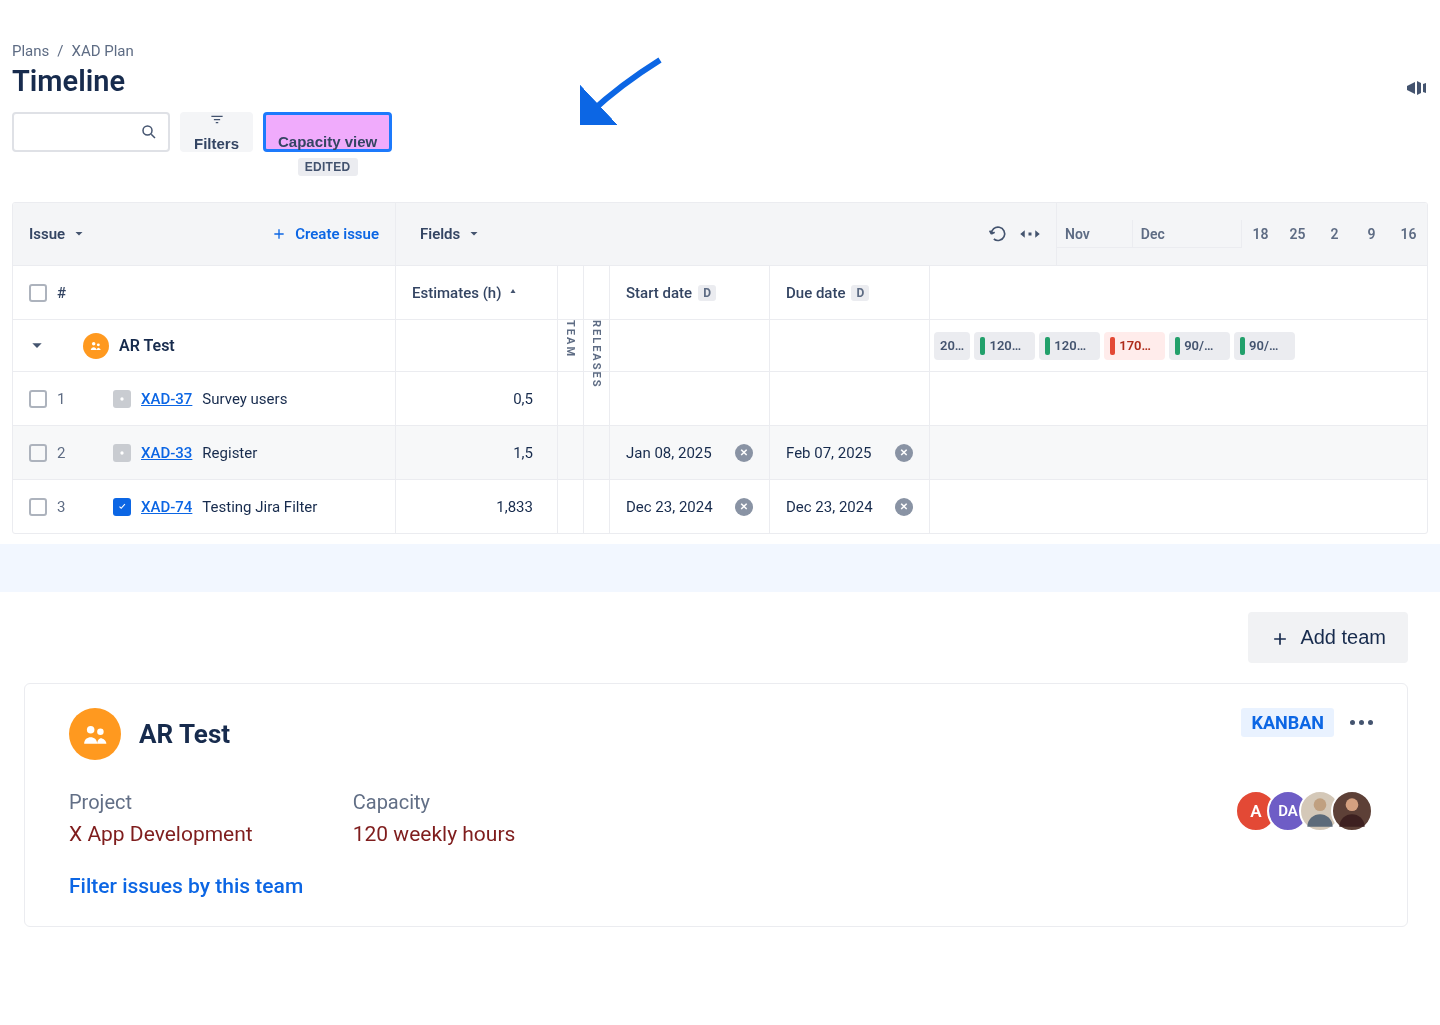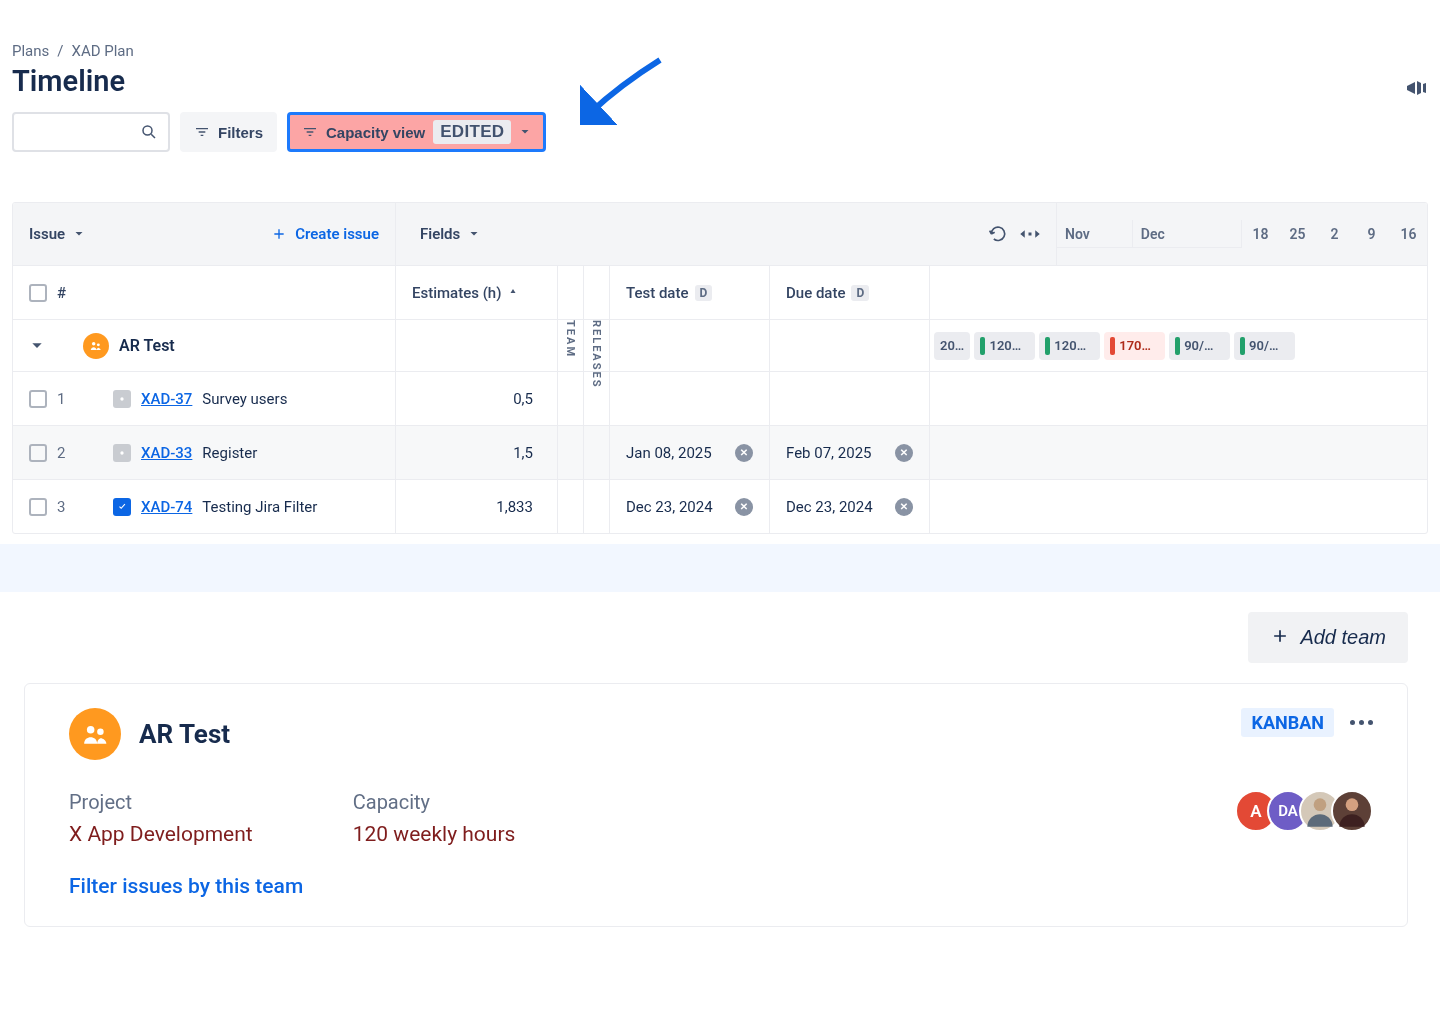--- a/index.html
+++ b/index.html
@@ -13,23 +13,23 @@
 
 .header-row { display: flex; justify-content: space-between; align-items: center; }
 .page-title { font-size: 29px; font-weight: 600; color: #172b4d; margin-bottom: 14px; }
 
 .megaphone { width: 24px; height: 24px; position: relative; }
 
 .toolbar { display: flex; gap: 10px; align-items: center; }
 .search-box { display: flex; align-items: center; border: 2px solid #dfe1e6; border-radius: 4px; height: 40px; width: 158px; padding: 0 10px; justify-content: flex-end; }
 .search-box svg { width: 18px; height: 18px; }
 
-.btn { display: inline-flex; align-items: center; gap: 8px; height: 40px; padding: 0 14px; background: #f4f5f7; border: none; border-radius: 4px; color: #344563; font-weight: 600; font-size: 15px; cursor: pointer; }
-.btn.capacity { border: 3px solid #1d7afc; background: #fca5a5; padding: 4px 12px; }
-.btn.capacity .badge-edited { background: #ebecf0; color: #42526e; font-size: 17px; font-weight: 700; padding: 2px 7px; border-radius: 3px; letter-spacing: 0.3px; }
+.btn { display: inline-flex; align-items: center; gap: 8px; height: 40px; padding: 0 14px; background: #f4f5f7; border: none; border-radius: 4px; color: #344563; font-weight: 600; font-size: 15px; cursor: pointer; flex-direction: column; }
+.btn.capacity { border: 3px solid #1d7afc; background: #f0abfc; padding: 10px 12px; }
+.btn.capacity .badge-edited { background: #ebecf0; color: #42526e; font-size: 12px; font-weight: 700; padding: 2px 7px; border-radius: 3px; letter-spacing: 0.3px; }
 
 .arrow-annotation { position: absolute; top: 55px; left: 580px; pointer-events: none; }
 
 .table-wrap { margin-top: 50px; border: 1px solid #ebecf0; border-radius: 3px; overflow: hidden; }
 .table-header { display: flex; background: #f4f5f7; height: 62px; }
 .th { display: flex; align-items: center; padding: 0 16px; color: #344563; font-weight: 600; font-size: 15px; }
 .th.issue { width: 206px; gap: 8px; }
 .th.create-wrap { flex: 0 0 176px; justify-content: flex-end; padding-right: 16px; }
 .create-issue { display: inline-flex; align-items: center; gap: 8px; color: #0c66e4; font-weight: 600; font-size: 15px; cursor: pointer; }
 .th.fields { width: 162px; gap: 8px; border-left: 1px solid #ebecf0; padding-left: 24px; }
@@ -83,21 +83,21 @@
 .capacity-pill .bar { width: 5px; height: 18px; border-radius: 2px; background: #22a06b; }
 .capacity-pill.over { background: #ffeceb; color: #ae2a19; }
 .capacity-pill.over .bar { background: #e34935; }
 .capacity-pill.partial { flex: 0.5; }
 .capacity-pill.full { flex: 1; }
 .vtab-text { writing-mode: vertical-rl; font-size: 11px; letter-spacing: 2px; color: #5e6c84; font-weight: 700; }
 
 .spacer-band { height: 48px; background: #deebff; opacity: 0.4; margin-top: 0; }
 
 .add-team-row { display: flex; justify-content: flex-end; padding: 20px 32px 20px 0; }
-.add-team-btn { display: inline-flex; align-items: flex-start; gap: 10px; background: #f1f2f4; border: none; border-radius: 4px; padding: 14px 22px; font-size: 20px; font-weight: 500; color: #172b4d; cursor: pointer; font-style: italic; }
+.add-team-btn { display: inline-flex; align-items: flex-end; gap: 10px; background: #f1f2f4; border: none; border-radius: 4px; padding: 14px 22px; font-size: 20px; font-weight: 500; color: #172b4d; cursor: pointer; }
 
 .team-card { margin: 0 32px 24px 24px; border: 1px solid #ebecf0; border-radius: 6px; padding: 24px 34px 28px 44px; }
 .team-card-header { display: flex; justify-content: space-between; align-items: flex-start; }
 .tc-left { display: flex; align-items: center; gap: 18px; }
 .tc-icon { width: 52px; height: 52px; border-radius: 50%; background: #ff991f; display: inline-flex; align-items: center; justify-content: center; }
 .tc-icon svg { width: 26px; height: 26px; }
 .tc-title { font-size: 26px; font-weight: 700; }
 .tc-right { display: flex; align-items: center; gap: 16px; }
 .kanban-badge { background: #e9f2ff; color: #0c66e4; font-weight: 700; font-size: 18px; padding: 4px 10px; border-radius: 3px; }
 .dots-menu { display: flex; gap: 4px; }
@@ -225,21 +225,21 @@
         <span>Estimates (h)</span>
         <svg width="12" height="12" viewBox="0 0 24 24" fill="#44546f">
             <path d="M12 4l5 8H7z"></path>
           </svg>
       </div>
       <div class="sh vtab vtab-merged" style="height:auto">
       </div>
       <div class="sh vtab vtab-merged">
       </div>
       <div class="sh date">
-        <span>Test date</span>
+        <span>Start date</span>
         <span class="d-badge">D</span>
       </div>
       <div class="sh date">
         <span>Due date</span>
         <span class="d-badge">D</span>
       </div>
       <div class="sh timeline-cells"></div>
     </div>
 
     <div class="row team-row">

